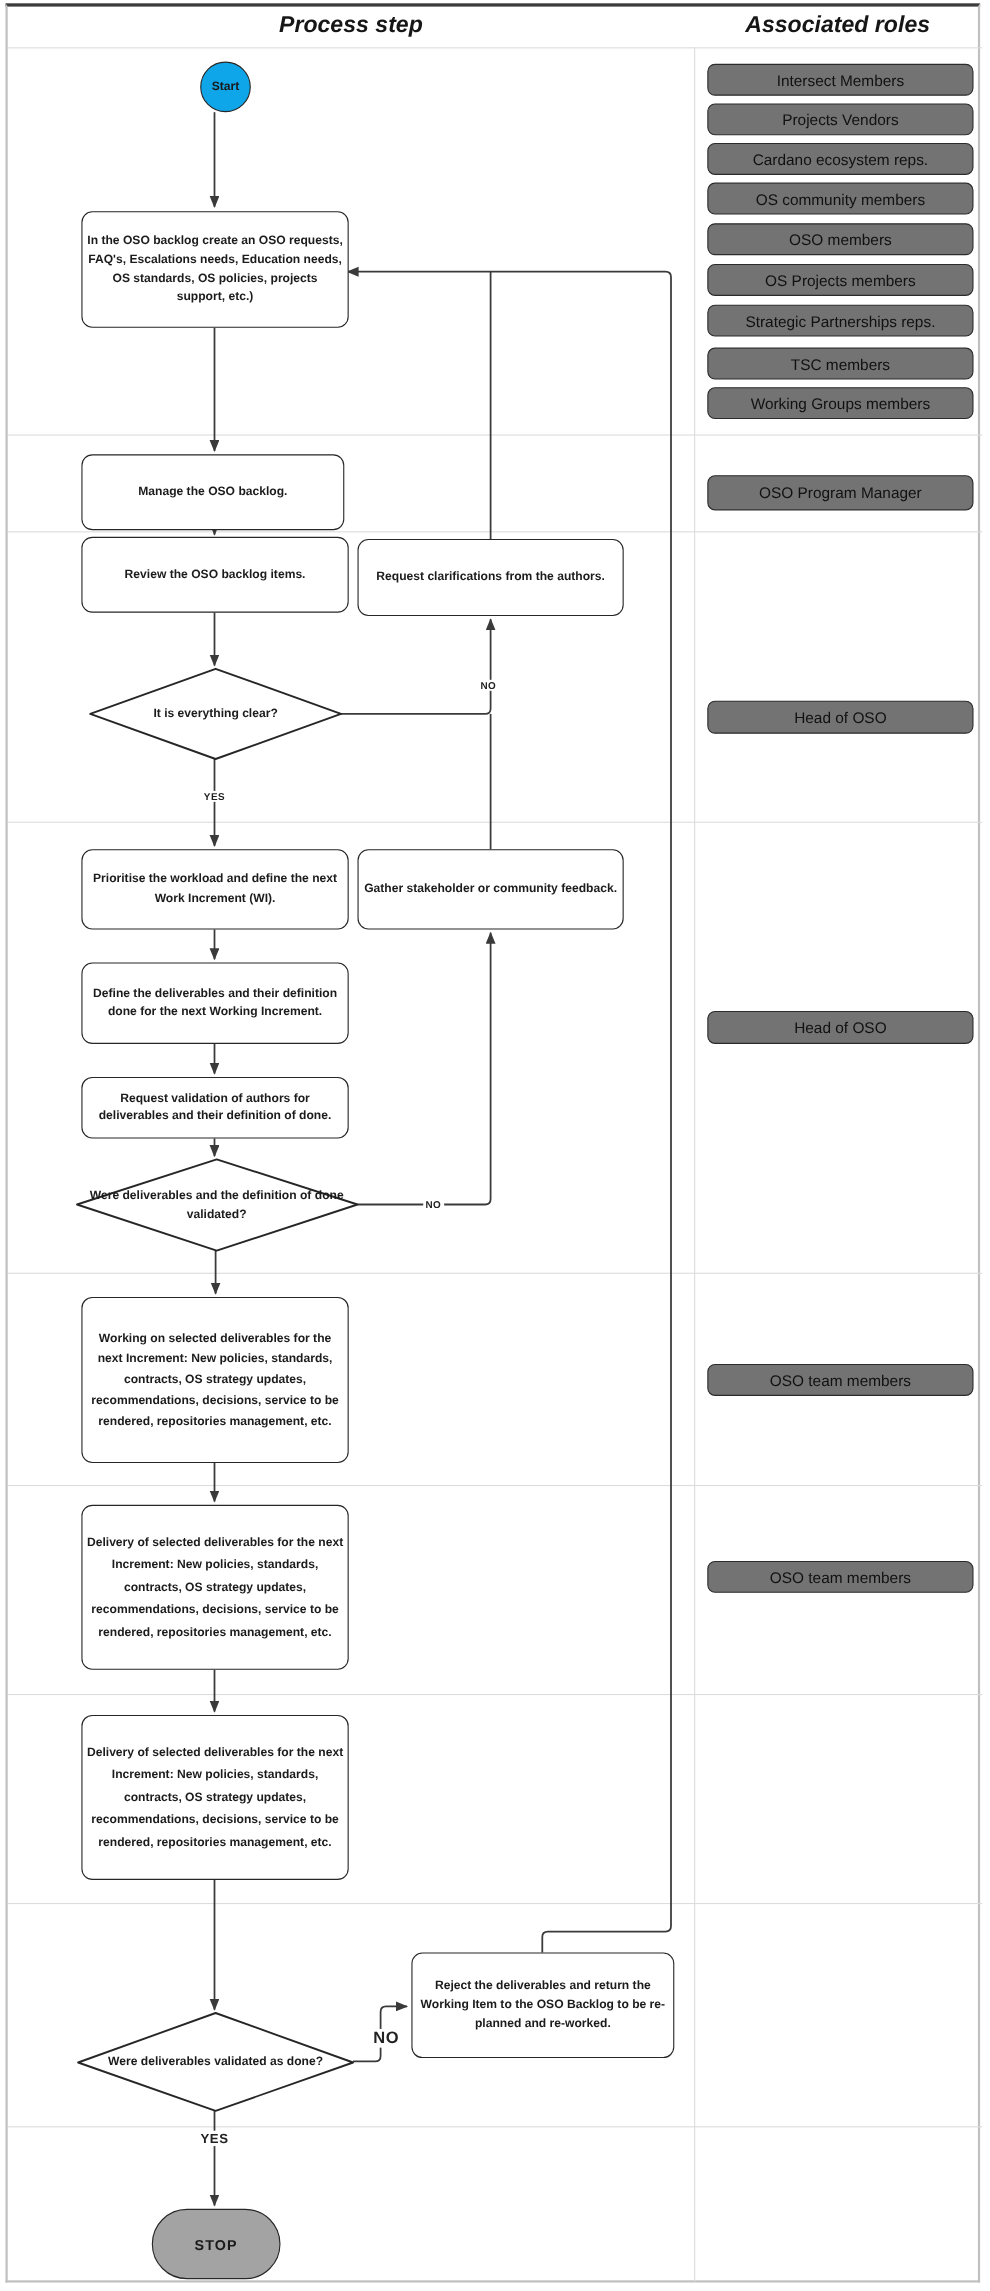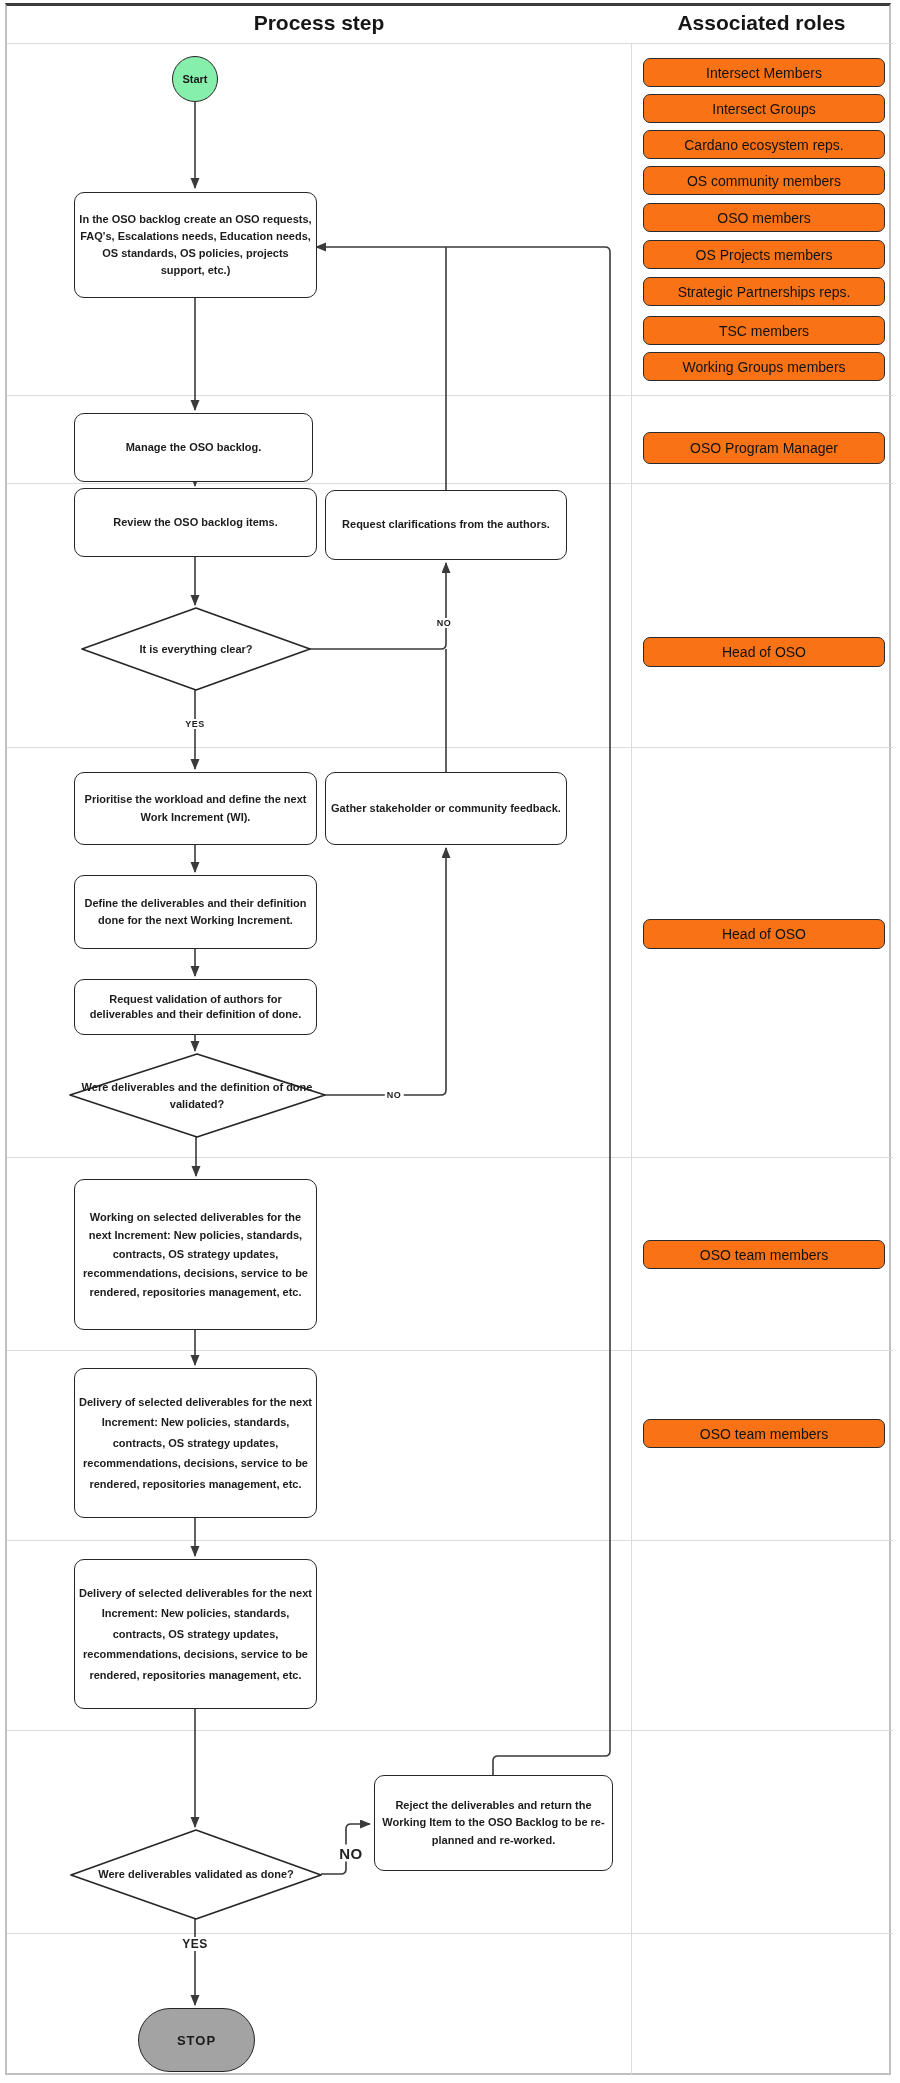--- a/index.html
+++ b/index.html
@@ -6,34 +6,34 @@
   .canvas{
     position:relative;width:900px;height:2083px;background:#ffffff;
     font-family:"Liberation Sans","DejaVu Sans",sans-serif;color:#1a1a1a;overflow:hidden;
   }
   
   .outer-border{position:absolute;left:5px;top:3px;width:886px;height:2072px;
     border:2px solid #c0c0c0;border-top:3px solid #3c3c3c;box-sizing:border-box;z-index:0;}
   .hline{position:absolute;left:7px;width:886px;height:1px;background:#dcdcdc;z-index:0;}
   .vdivider{position:absolute;left:631px;top:43px;width:1px;height:2031px;background:#dcdcdc;z-index:0;}
   .col-title{position:absolute;top:8px;height:30px;display:flex;align-items:center;justify-content:center;
-    font-size:21px;font-weight:bold;color:#161616;z-index:2;}
+    font-size:21px;font-weight:bold;color:#161616;z-index:2;font-style:italic;}
   .col-title.process{left:7px;width:624px;}
   .col-title.roles{left:632px;width:259px;}
   
   svg.flow{position:absolute;left:0;top:0;z-index:1;}
   
   .pbox{position:absolute;box-sizing:border-box;background:#fff;border:1.7px solid #262626;border-radius:10px;
     display:flex;align-items:center;justify-content:center;text-align:center;
     font-size:11px;font-weight:bold;line-height:1.55;padding:4px 4px;z-index:2;color:#1c1c1c;}
-  .rbox{position:absolute;box-sizing:border-box;left:643px;width:242px;height:29px;background:#f97316;
+  .rbox{position:absolute;box-sizing:border-box;left:643px;width:242px;height:29px;background:#737373;
     border:1.5px solid #2b2b2b;border-radius:7px;display:flex;align-items:center;justify-content:center;
     font-size:14px;color:#111;z-index:2;}
-  .start-circle{position:absolute;left:172px;top:56px;width:46px;height:46px;border-radius:50%;
-    background:#86efac;border:1.7px solid #262626;display:flex;align-items:center;justify-content:center;
+  .start-circle{position:absolute;left:182px;top:56px;width:46px;height:46px;border-radius:50%;
+    background:#0ea5e9;border:1.7px solid #262626;display:flex;align-items:center;justify-content:center;
     font-size:11px;font-weight:bold;z-index:2;box-sizing:border-box;}
   .stop-pill{position:absolute;left:138px;top:2008px;width:117px;height:64px;border-radius:32px;
     background:#a3a3a3;border:1.7px solid #262626;display:flex;align-items:center;justify-content:center;
     font-size:13px;font-weight:bold;letter-spacing:1px;z-index:2;box-sizing:border-box;}
   .dtext{position:absolute;display:flex;align-items:center;justify-content:center;text-align:center;
     font-size:11px;font-weight:bold;line-height:1.5;z-index:2;color:#1c1c1c;}
   .elabel{position:absolute;transform:translate(-50%,-50%);background:#fff;padding:0 2px;
     font-size:9px;font-weight:bold;letter-spacing:.5px;z-index:3;color:#222;}
   .elabel.mid{font-size:12px;}
   .elabel.big{font-size:15px;letter-spacing:.5px;}
@@ -127,21 +127,21 @@
 
   <div class="stop-pill">STOP</div>
 
   <span class="elabel" style="left:195px;top:724px">YES</span>
   <span class="elabel" style="left:444px;top:623px">NO</span>
   <span class="elabel" style="left:394px;top:1095px">NO</span>
   <span class="elabel big" style="left:351px;top:1853px">NO</span>
   <span class="elabel mid" style="left:195px;top:1944px">YES</span>
 
   <div class="rbox" style="top:58px">Intersect Members</div>
-  <div class="rbox" style="top:94px">Intersect Groups</div>
+  <div class="rbox" style="top:94px">Projects Vendors</div>
   <div class="rbox" style="top:130px">Cardano ecosystem reps.</div>
   <div class="rbox" style="top:166px">OS community members</div>
   <div class="rbox" style="top:203px">OSO members</div>
   <div class="rbox" style="top:240px">OS Projects members</div>
   <div class="rbox" style="top:277px">Strategic Partnerships reps.</div>
   <div class="rbox" style="top:316px">TSC members</div>
   <div class="rbox" style="top:352px">Working Groups members</div>
   <div class="rbox" style="top:432px;height:32px">OSO Program Manager</div>
   <div class="rbox" style="top:637px;height:30px">Head of OSO</div>
   <div class="rbox" style="top:919px;height:30px">Head of OSO</div>

